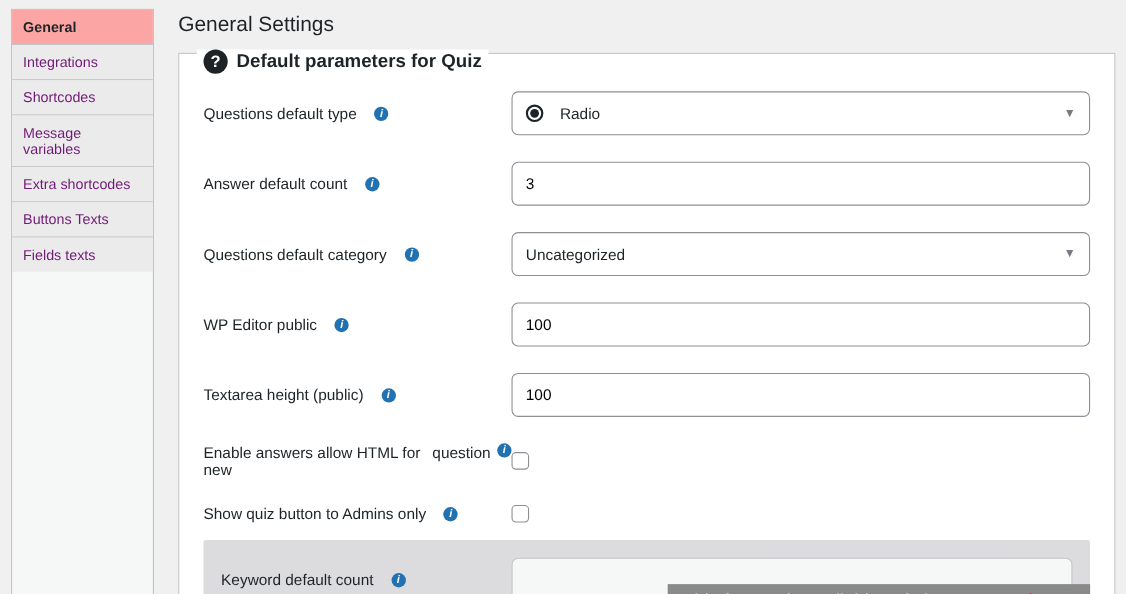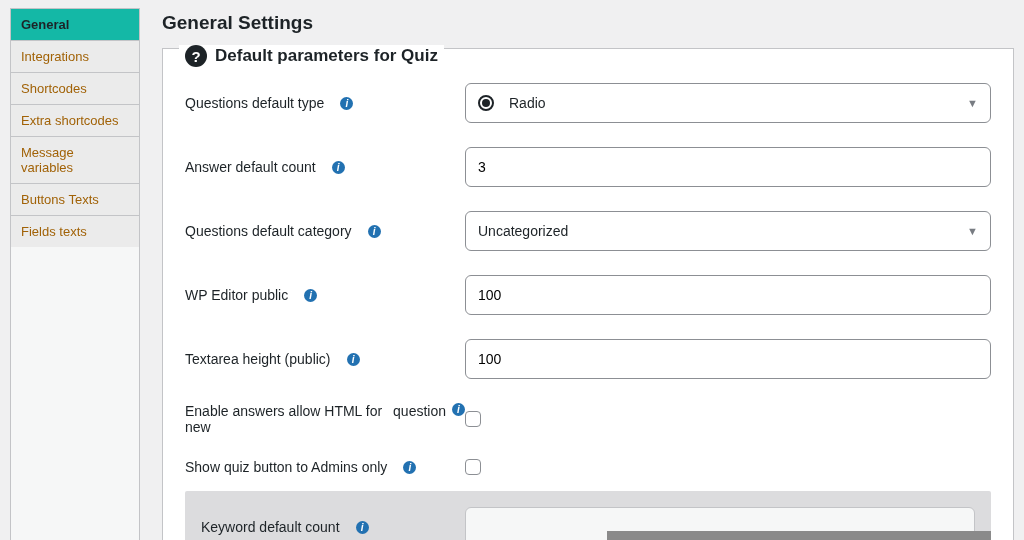--- a/index.html
+++ b/index.html
@@ -1,23 +1,23 @@
 <!DOCTYPE html>
 <html><head>
 <meta charset="utf-8">
 <style>
 *{box-sizing:border-box;margin:0;padding:0}
 body{font-family:-apple-system,BlinkMacSystemFont,"Segoe UI",Helvetica,Arial,sans-serif;font-size:14px;color:#1d2327;background:#f0f0f1;height:540px;overflow:hidden}
 .wrap{display:flex;padding:8px 10px 0 10px}
 .sidebar{width:130px;flex:none;border:1px solid #c3c4c7;background:#f6f7f7}
-.tab{display:block;padding:8px 10px;border-bottom:1px solid #c3c4c7;color:#a16207;cursor:pointer;background:#ebebeb;font-size:13px}
+.tab{display:block;padding:8px 10px;border-bottom:1px solid #c3c4c7;color:#701a75;cursor:pointer;background:#ebebeb;font-size:13px}
 .tab:last-child{border-bottom:none}
-.tab.active{background:#14b8a6;font-weight:700;color:#1d2327}
+.tab.active{background:#fca5a5;font-weight:700;color:#1d2327}
 .main{flex:1;padding:0 0 0 22px}
-.page-title{font-size:19px;font-weight:700;padding:4px 0 14px 0}
+.page-title{font-size:19px;font-weight:400;padding:4px 0 14px 0}
 .panel{border:1px solid #c3c4c7;background:#fff;padding:0 22px 22px 22px;position:relative}
 .panel-legend{position:relative;top:-4px;background:#fff;display:inline-flex;align-items:center;padding:0 6px;margin-left:-6px}
 .panel-legend .q{width:22px;height:22px;border-radius:50%;background:#1d2327;color:#fff;font-weight:800;display:flex;align-items:center;justify-content:center;font-size:15px;margin-right:8px}
 .panel-legend span.text{font-size:17px;font-weight:700}
 .row{display:flex;align-items:center;padding:12px 0}
 .row .lbl{width:280px;flex:none;display:flex;align-items:center;gap:16px;font-size:14px;color:#1d2327}
 .row .lbl.multi{align-items:flex-start;flex-direction:row;gap:0}
 .row .lbl.multi .line{display:flex;align-items:flex-start;gap:6px}
 .info{width:13px;height:13px;border-radius:50%;background:#2271b1;color:#fff;display:inline-flex;align-items:center;justify-content:center;font-size:10px;font-weight:700;font-style:italic;cursor:help}
 .row .fld{flex:1}
@@ -35,22 +35,22 @@
 .pro-banner b{color:#e6005c;font-weight:800}
 </style>
 </head>
 <body>
 
 <div class="wrap">
   <div class="sidebar">
     <div class="tab active">General</div>
     <div class="tab">Integrations</div>
     <div class="tab">Shortcodes</div>
+    <div class="tab">Message variables</div>
     <div class="tab">Extra shortcodes</div>
-    <div class="tab">Message variables</div>
     <div class="tab">Buttons Texts</div>
     <div class="tab">Fields texts</div>
   </div>
 
   <div class="main">
     <div class="page-title">General Settings</div>
 
     <div class="panel">
       <div class="panel-legend">
         <div class="q">?</div>

